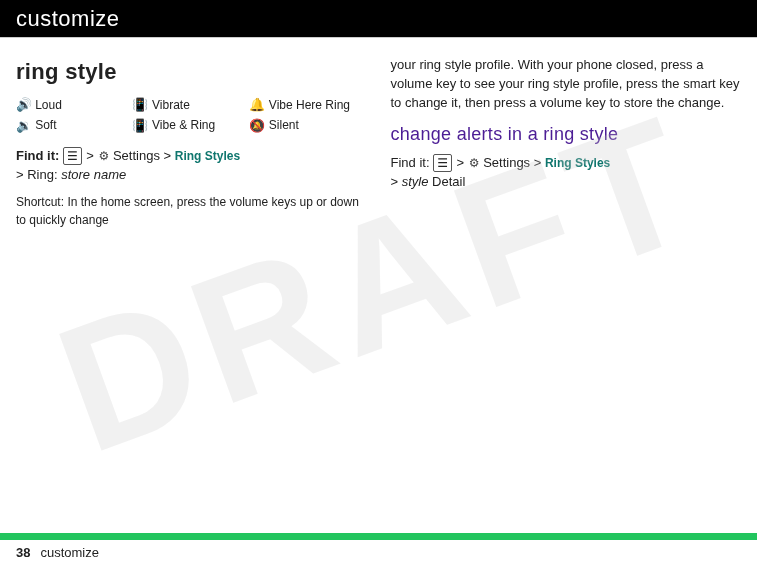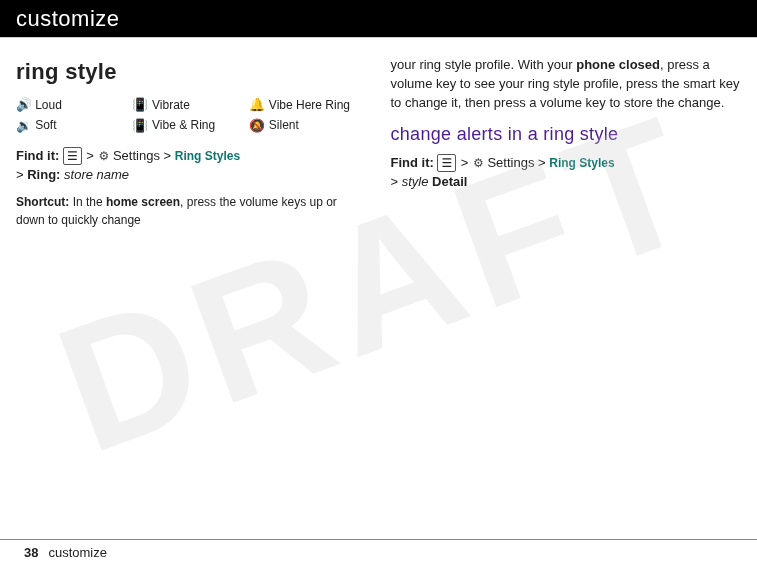--- a/index.html
+++ b/index.html
@@ -136,30 +136,30 @@
       font-size: 12px;
       color: #444;
     }
 
     .shortcut-text {
       font-size: 12px;
       line-height: 1.5;
     }
 
     .italic-text { font-style: italic; }
-    .bold-text { font-weight: bold; }
+    .bold-text { font-weight: normal; }
 
     
     .footer {
       position: absolute;
       bottom: 0;
       left: 0;
       right: 0;
-      padding: 5px 24px;
-      border-top: 1px solid #22c55e;
+      padding: 5px 16px;
+      border-top: 7px solid #22c55e;
       display: flex;
       align-items: center;
       gap: 10px;
     }
     .footer-num {
       font-size: 13px;
       font-weight: bold;
       color: #222;
     }
     .footer-text {

